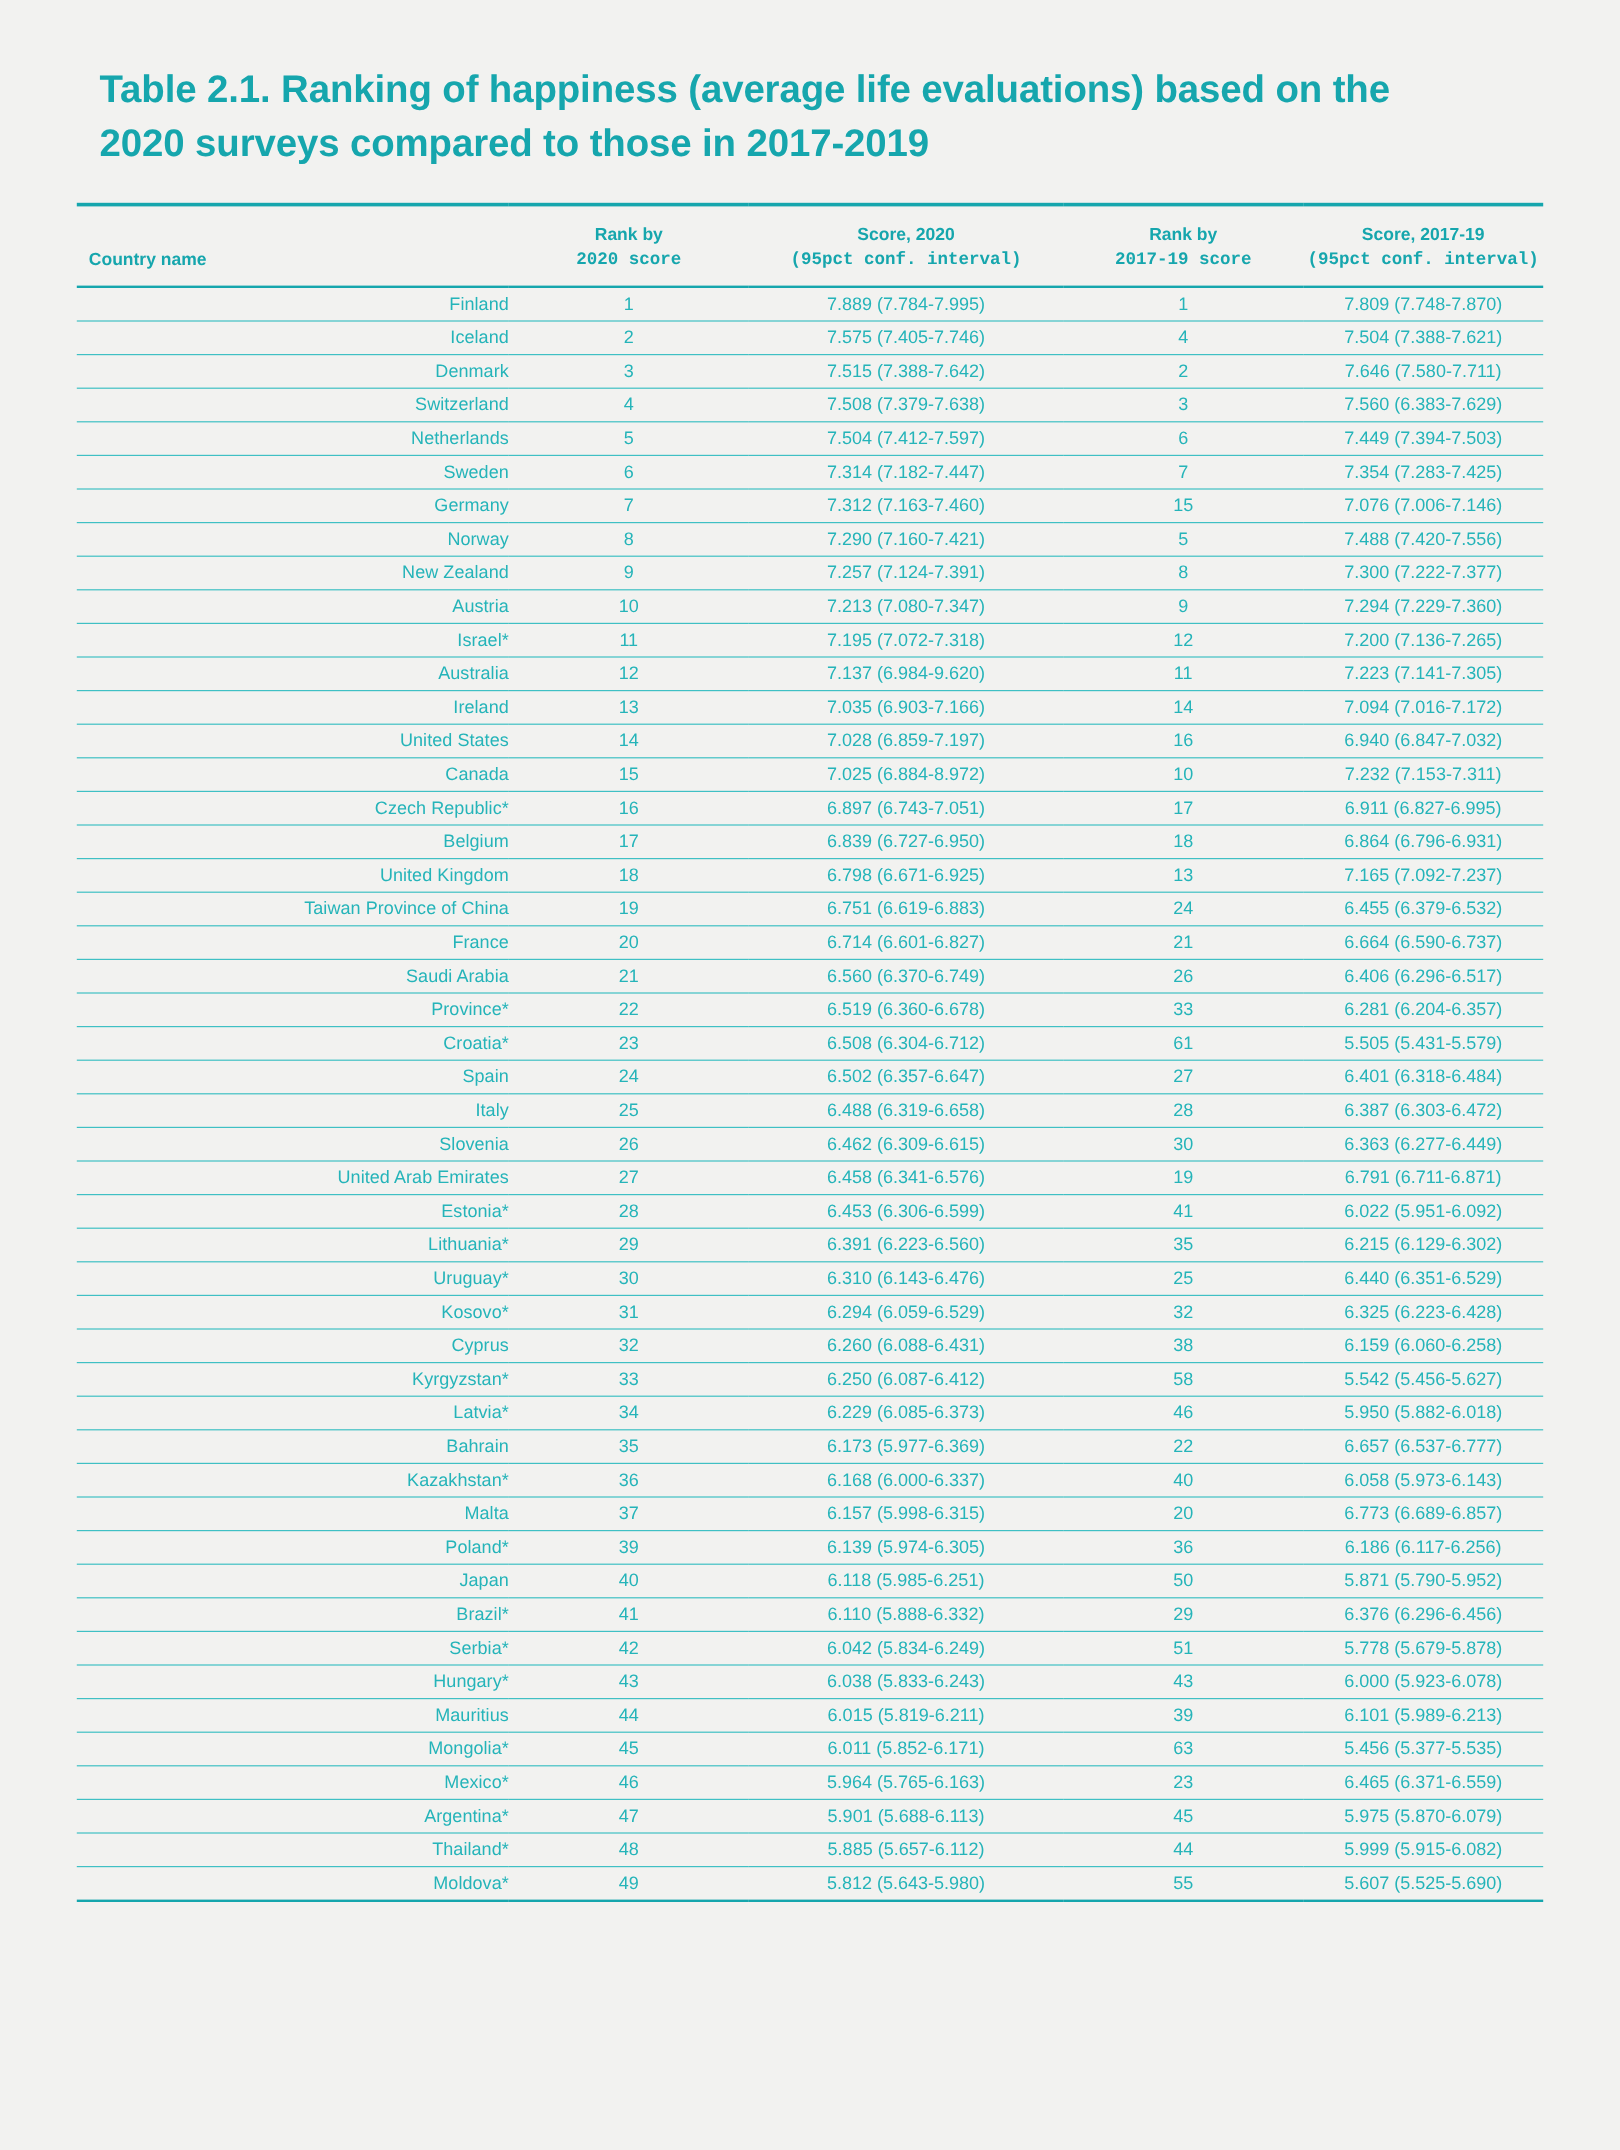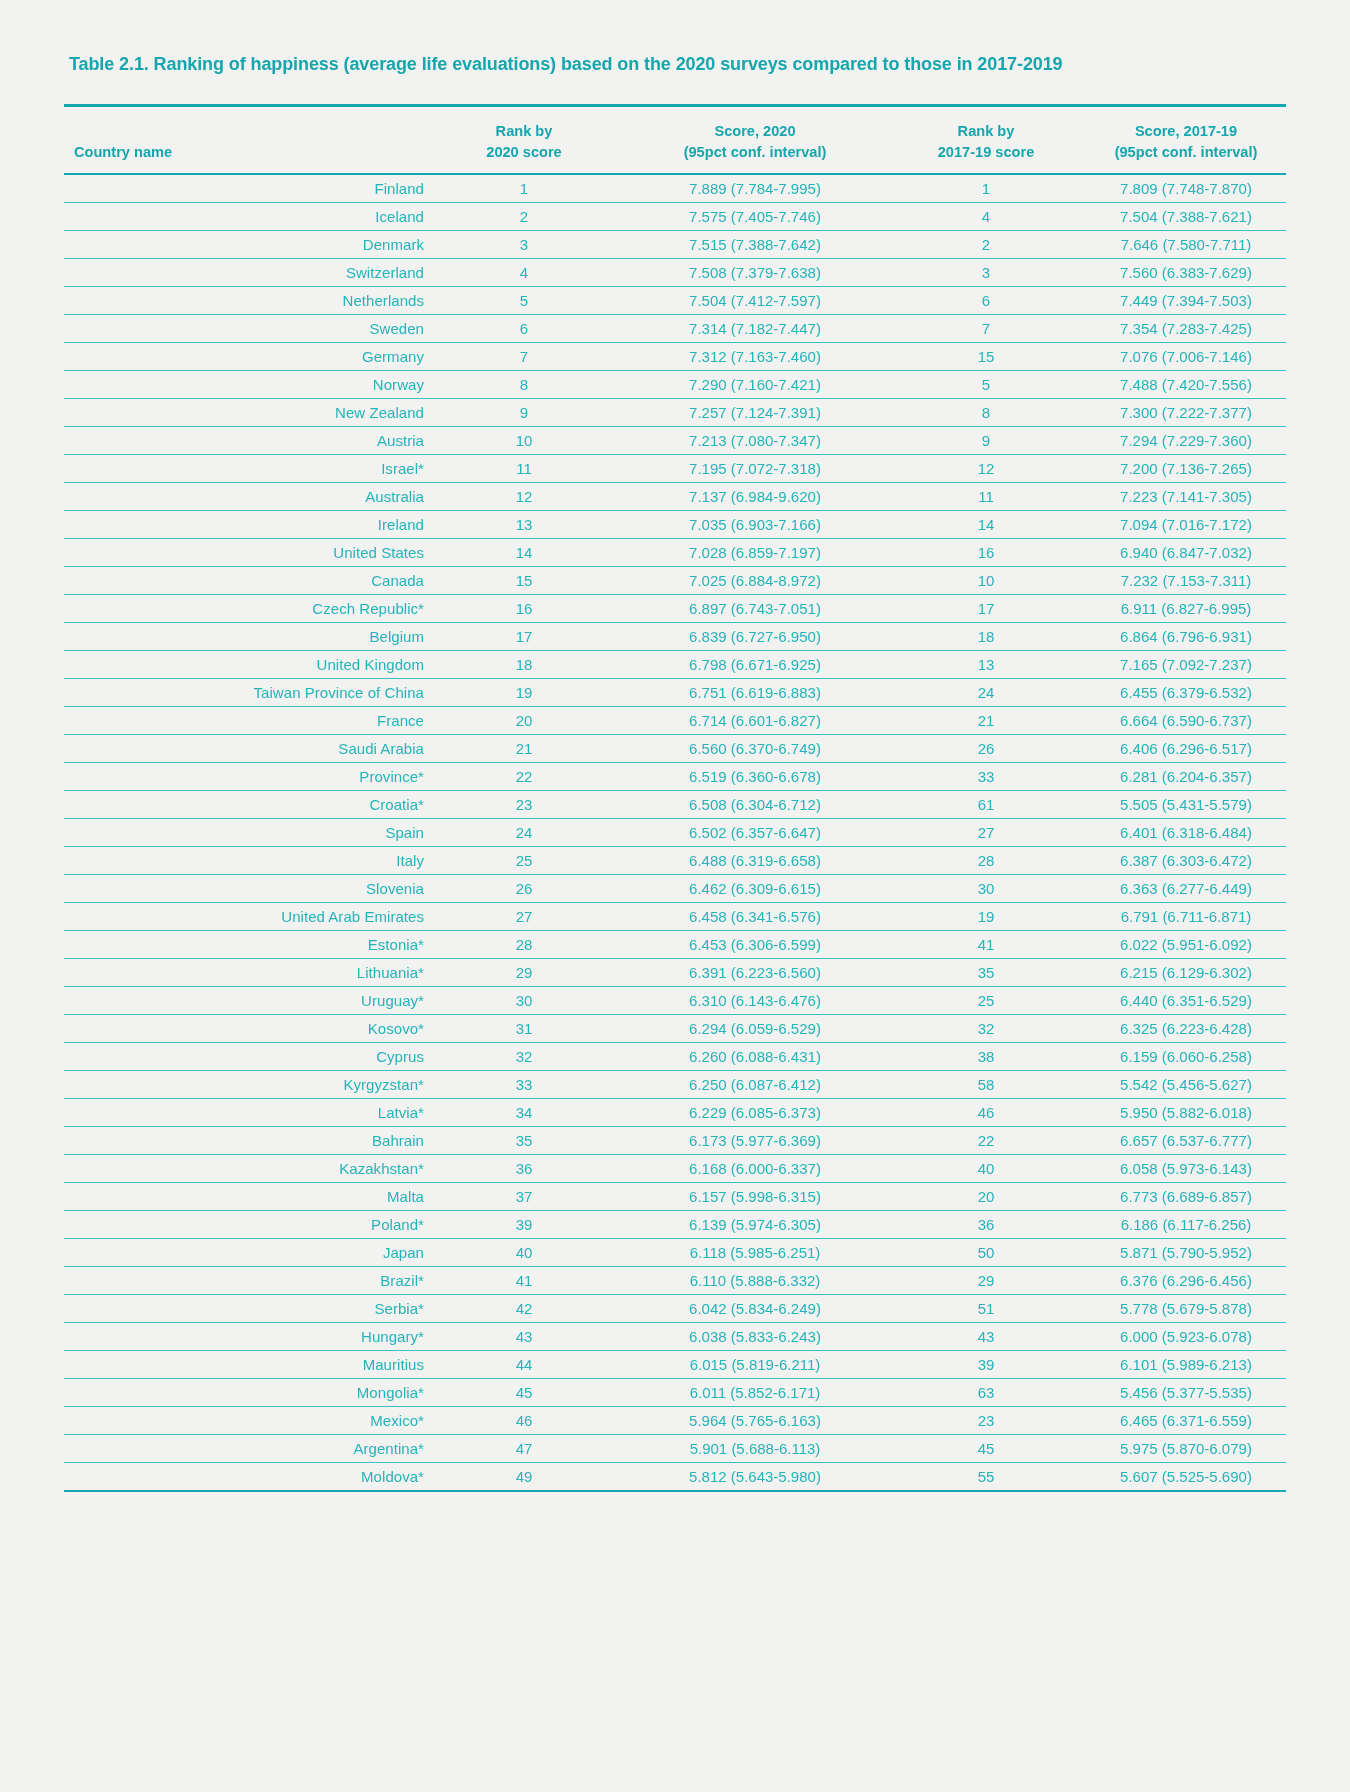--- a/index.html
+++ b/index.html
@@ -16,25 +16,25 @@
   .page {
     width: 1350px;
     height: 1792px;
     box-sizing: border-box;
     padding: 52px 64px 0 64px;
     background: #f2f2f0;
     position: relative;
   }
   .table-title {
     color: #16a6ad;
-    font-size: 18px;
+    font-size: 32px;
     font-weight: bold;
     line-height: 1.42;
     letter-spacing: -0.1px;
-    margin: 0 0 0 5px;
+    margin: 0 0 0 19px;
     max-width: 1140px;
   }
   table.happiness {
     border-collapse: collapse;
     width: 1222px;
     margin-top: 26px;
     table-layout: fixed;
   }
   table.happiness col.c-country { width: 360px; }
   table.happiness col.c-rank2020 { width: 200px; }
@@ -53,21 +53,21 @@
     border-bottom: 2px solid #16a6ad;
     padding-top: 14px;
   }
   thead th.h-country {
     text-align: left;
     padding-left: 10px;
   }
   thead th.h-num {
     text-align: center;
   }
-  thead th .line2 { display: block; }
+  thead th .line2 { display: block; font-family: Liberation Mono, monospace; }
 
   tbody td {
     color: #25b4b9;
     font-size: 15px;
     font-weight: normal;
     border-bottom: 1.5px solid #3fc0c4;
     height: 27px;
     line-height: 27px;
     padding: 0;
   }
@@ -438,20 +438,27 @@
           <td class="num">6.465 (6.371-6.559)</td>
         </tr>
         <tr>
           <td class="country">Argentina*</td>
           <td class="num">47</td>
           <td class="num">5.901 (5.688-6.113)</td>
           <td class="num">45</td>
           <td class="num">5.975 (5.870-6.079)</td>
         </tr>
         <tr>
+          <td class="country">Thailand*</td>
+          <td class="num">48</td>
+          <td class="num">5.885 (5.657-6.112)</td>
+          <td class="num">44</td>
+          <td class="num">5.999 (5.915-6.082)</td>
+        </tr>
+        <tr>
           <td class="country">Moldova*</td>
           <td class="num">49</td>
           <td class="num">5.812 (5.643-5.980)</td>
           <td class="num">55</td>
           <td class="num">5.607 (5.525-5.690)</td>
         </tr>
       </tbody>
   </table>
 
 </div>

